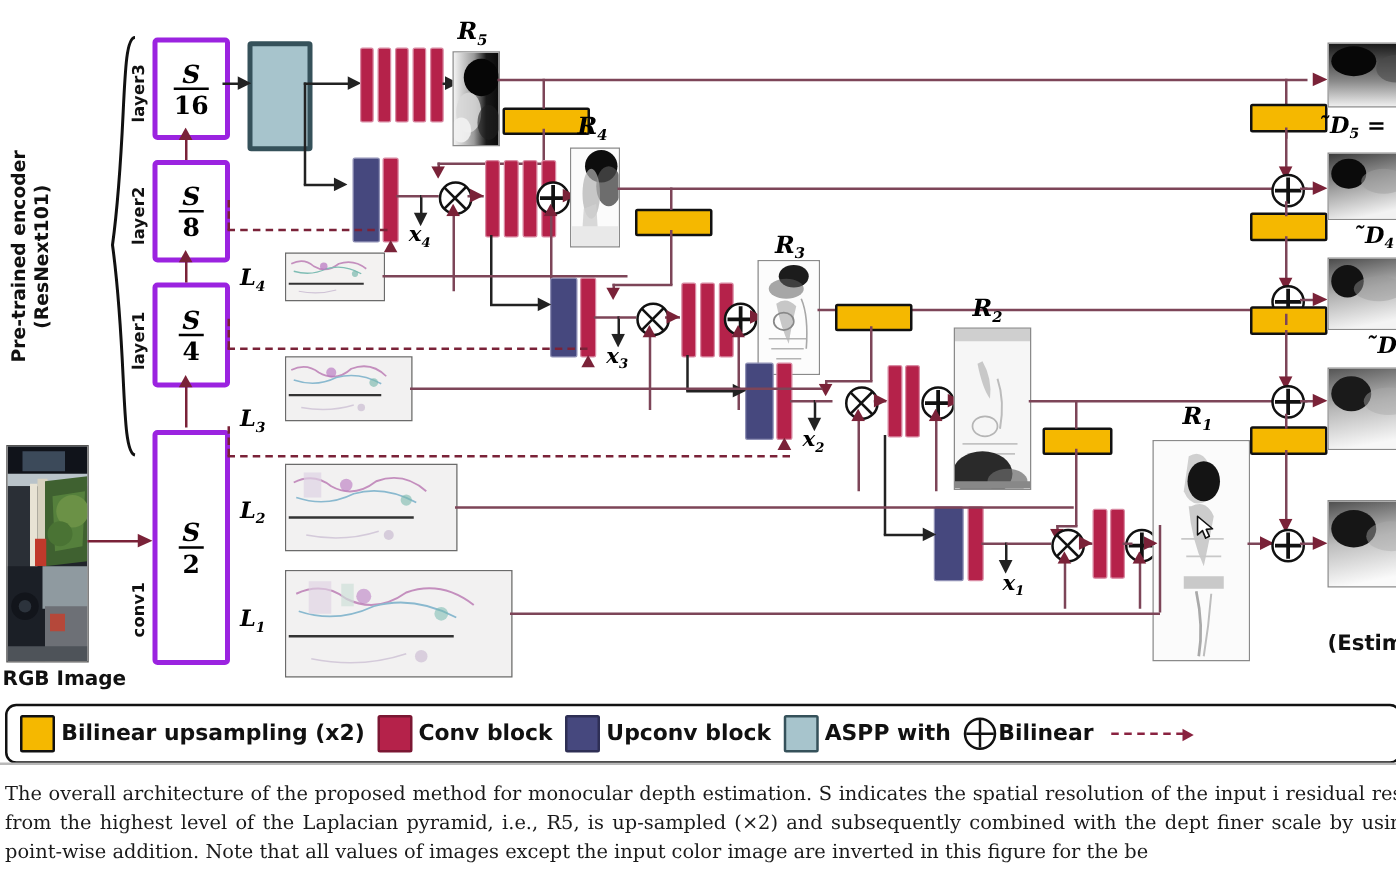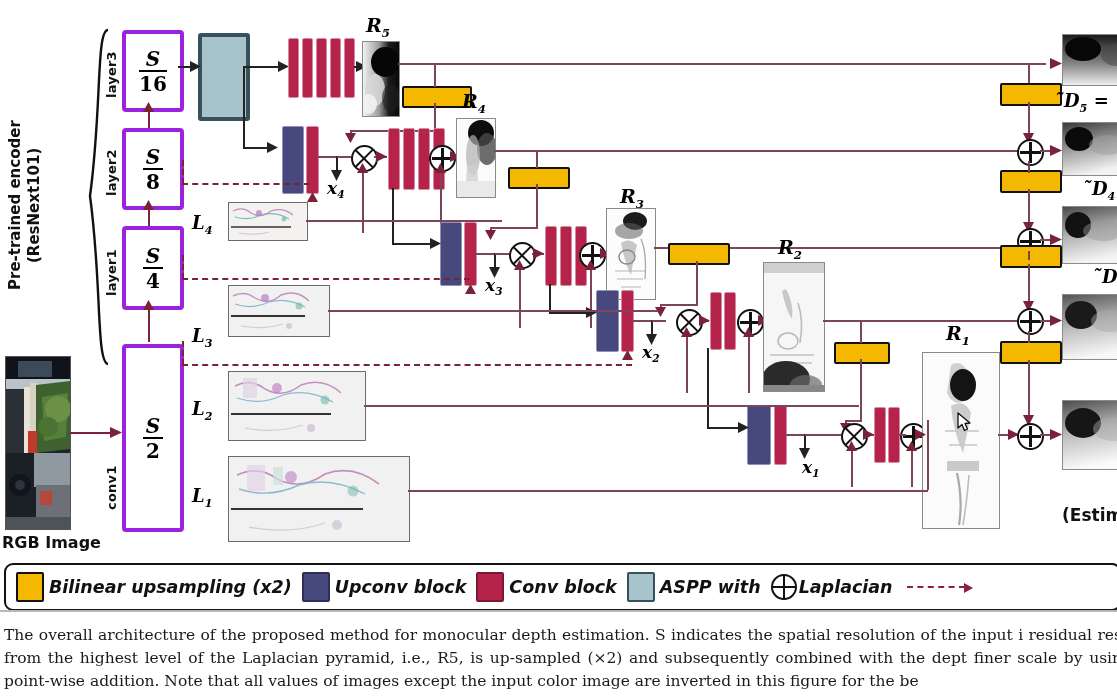--- a/index.html
+++ b/index.html
@@ -55,21 +55,21 @@
   
   .ml{position:absolute;font-family:"DejaVu Serif",serif;font-style:italic;
       font-weight:bold;color:#000;white-space:nowrap;}
   .ml sub{font-size:.62em;font-style:italic;}
   .sans-b{position:absolute;font-weight:bold;color:#111;white-space:nowrap;}
 
   
   .legend{position:absolute;left:4px;top:563px;width:1113px;height:44px;
           border:2px solid #111;border-radius:9px;background:#fff;
           display:flex;align-items:center;overflow:hidden;}
-  .lg-item{display:flex;align-items:center;margin-left:10px;white-space:nowrap;font-style:italic;}
+  .lg-item{display:flex;align-items:center;margin-left:10px;white-space:nowrap;}
   .lg-item span.txt{font-weight:bold;font-size:17.5px;color:#111;margin-left:5px;}
   .sw{width:24px;height:26px;border:2.5px solid #111;border-radius:2px;}
   .sw.y{background:#f5b800;}
   .sw.c{background:#b5224a;border-color:#7b1733;}
   .sw.u{background:#46487e;border-color:#2e2f55;}
   .sw.a{background:#a7c4cc;border-color:#35515a;}
   .opl{position:relative;width:22px;height:22px;border-radius:50%;border:2.4px solid #111;}
   .opl::before,.opl::after{content:"";position:absolute;background:#111;}
   .opl.sum::before{left:50%;top:0;bottom:0;width:2.2px;margin-left:-1.1px;}
   .opl.sum::after{top:50%;left:0;right:0;height:2.2px;margin-top:-1.1px;}
@@ -729,34 +729,34 @@
     <div class="sans-b" style="left:1062px;top:505px;font-size:17px;">(Estimat</div>
 
   </div>
 
   <div class="legend">
     <div class="lg-item">
       <div class="sw y"></div>
       <span class="txt">Bilinear upsampling (x2)</span>
     </div>
     <div class="lg-item">
+      <div class="sw c"></div>
+      <span class="txt">Conv block</span>
+    </div>
+    <div class="lg-item">
       <div class="sw u"></div>
       <span class="txt">Upconv block</span>
-    </div>
-    <div class="lg-item">
-      <div class="sw c"></div>
-      <span class="txt">Conv block</span>
     </div>
     <div class="lg-item">
       <div class="sw a"></div>
       <span class="txt">ASPP with</span>
     </div>
     <div class="lg-item">
       <div class="opl sum"></div>
-      <span class="txt" style="margin-left:2px;">Laplacian</span>
+      <span class="txt" style="margin-left:2px;">Bilinear</span>
     </div>
     <div class="lg-item" style="margin-left:14px;">
       <div class="skipline"></div>
 
     </div>
   </div>
 
   <div class="sep"></div>
 
   <div class="caption">

